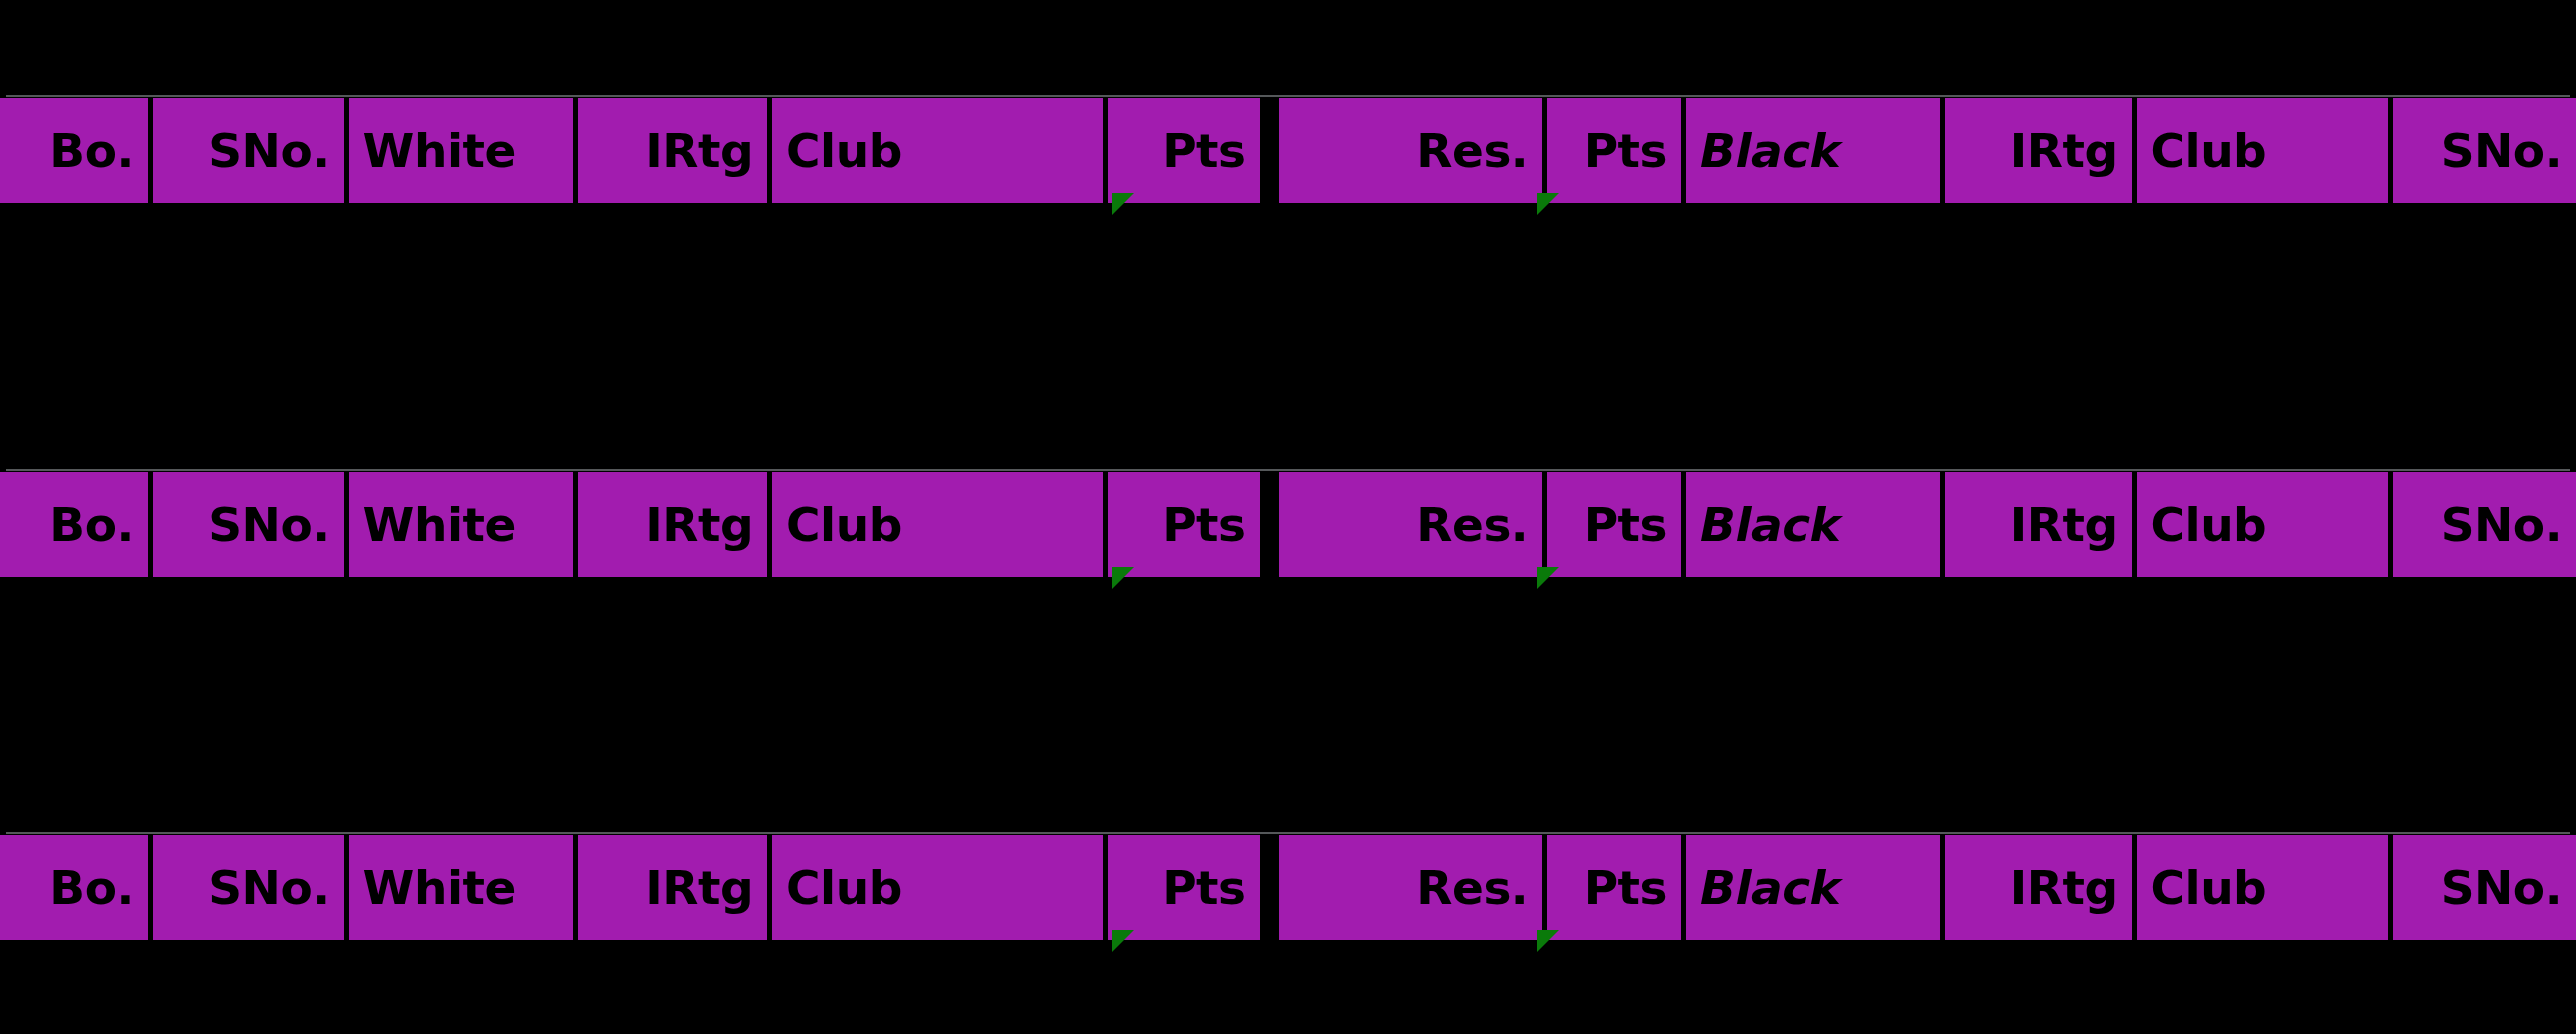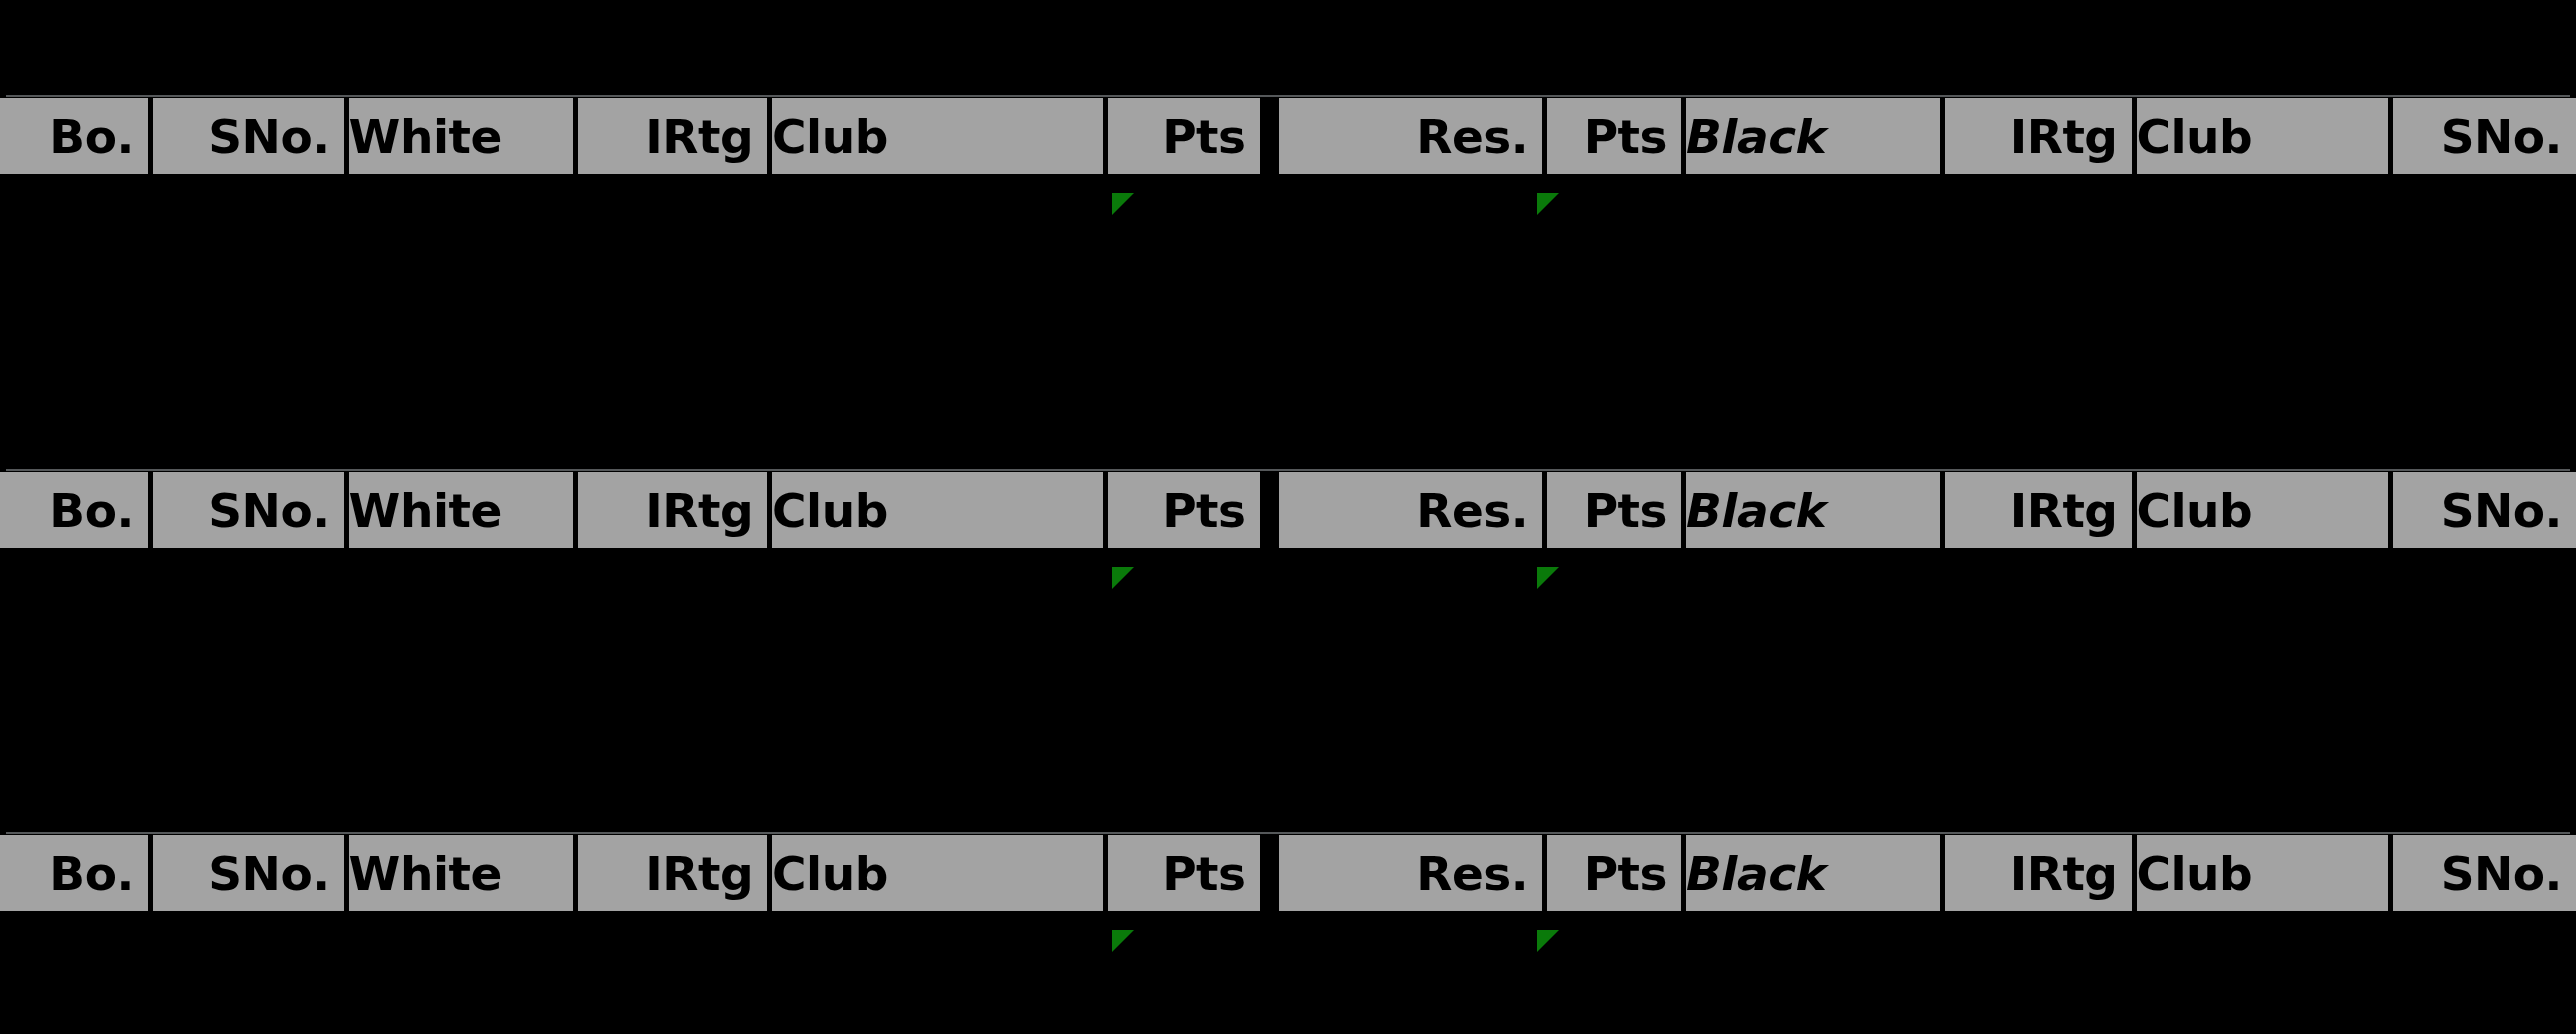--- a/index.html
+++ b/index.html
@@ -38,38 +38,38 @@
     left: 0;
     top: 3px;
     width: 2576px;
     height: 95px;
     display: flex;
     align-items: stretch;
     box-sizing: border-box;
   }
 
   .hcell {
-    background: #a3a3a3;
+    background: #a21caf;
     color: #000000;
     font-size: 47px;
     font-weight: bold;
     letter-spacing: -0.5px;
     display: flex;
     align-items: center;
     box-sizing: border-box;
-    height: 76px;
+    height: 105px;
     margin-right: 5px;
     position: relative;
     overflow: hidden;
     white-space: nowrap;
   }
   .hcell:last-child { margin-right: 0; }
 
   .align-right  { justify-content: flex-end;  padding-right: 14px; }
-  .align-left   { justify-content: flex-start; }
+  .align-left   { justify-content: flex-start; padding-left: 14px; }
 
   
   .col-bo     { width: 148px; }
   .col-sno-w  { width: 191px; }
   .col-white  { width: 225px; }
   .col-irtg-w { width: 189px; }
   .col-club-w { width: 331px; }
   .col-pts-w  { width: 152px; }
   .col-res    { width: 264px; margin-left: 14px; }
   .col-pts-b  { width: 134px; }

